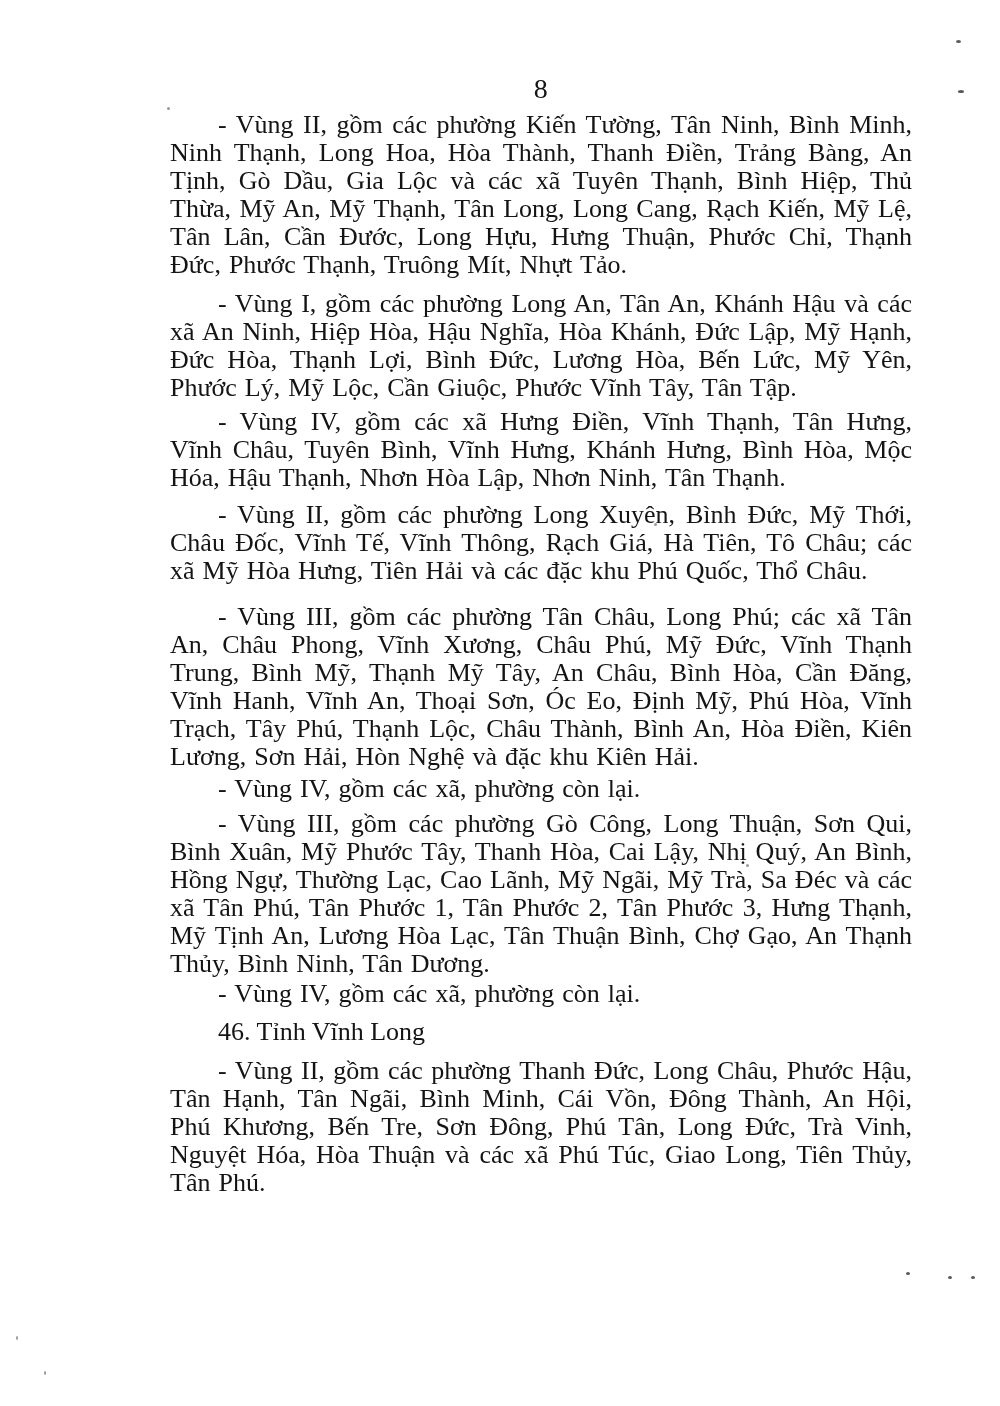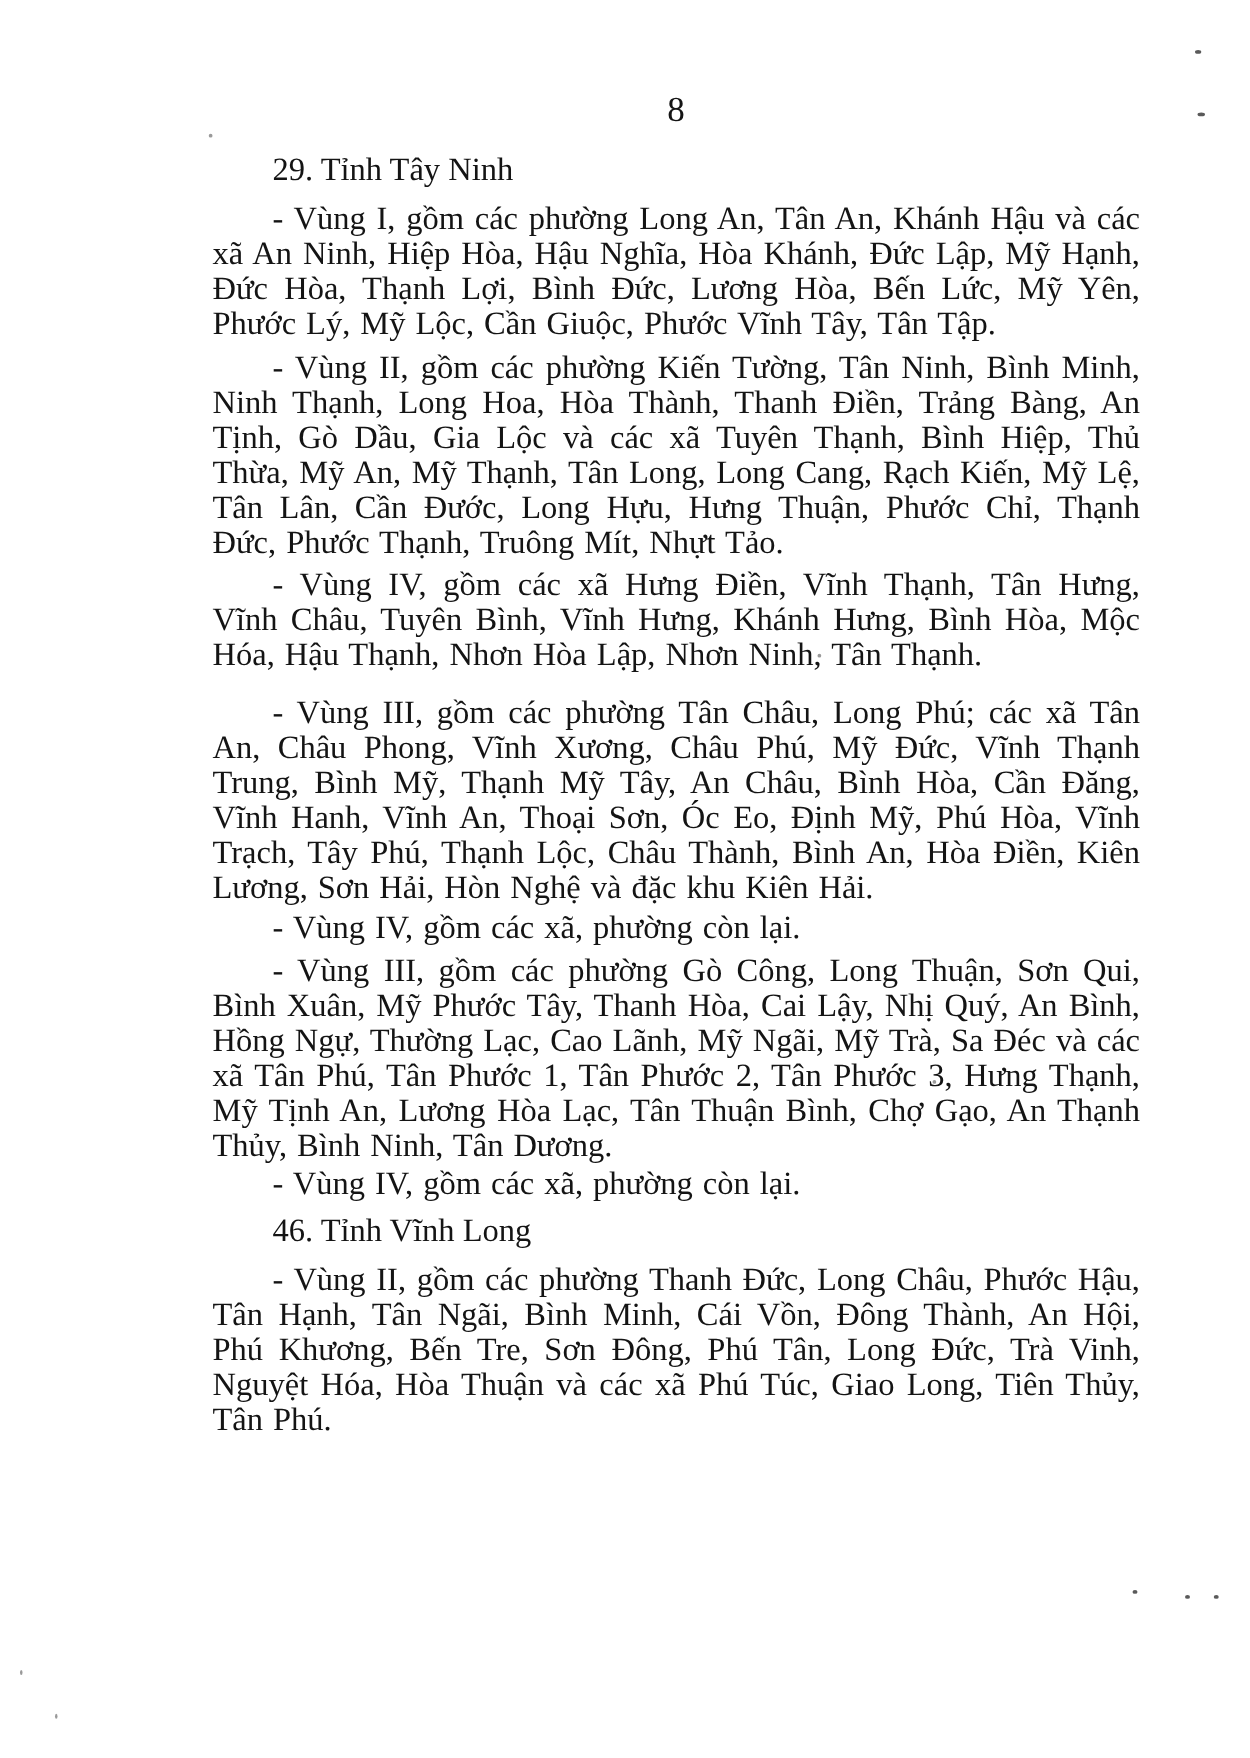--- a/index.html
+++ b/index.html
@@ -51,25 +51,25 @@
 </style>
 </head>
 <body>
 
 <div class="page">
 
   <div class="content">
 
     <div class="pagenum">8</div>
 
-    <p class="heading" style="margin-top:18px">29. Tỉnh Tây Ninh</p>
+    <p class="para" style="margin-top:7px">- Vùng II, gồm các phường Kiến Tường, Tân Ninh, Bình Minh, Ninh Thạnh, Long Hoa, Hòa Thành, Thanh Điền, Trảng Bàng, An Tịnh, Gò Dầu, Gia Lộc và các xã Tuyên Thạnh, Bình Hiệp, Thủ Thừa, Mỹ An, Mỹ Thạnh, Tân Long, Long Cang, Rạch Kiến, Mỹ Lệ, Tân Lân, Cần Đước, Long Hựu, Hưng Thuận, Phước Chỉ, Thạnh Đức, Phước Thạnh, Truông Mít, Nhựt Tảo.</p>
     <p class="para" style="margin-top:11px">- Vùng I, gồm các phường Long An, Tân An, Khánh Hậu và các xã An Ninh, Hiệp Hòa, Hậu Nghĩa, Hòa Khánh, Đức Lập, Mỹ Hạnh, Đức Hòa, Thạnh Lợi, Bình Đức, Lương Hòa, Bến Lức, Mỹ Yên, Phước Lý, Mỹ Lộc, Cần Giuộc, Phước Vĩnh Tây, Tân Tập.</p>
-    <p class="para" style="margin-top:7px">- Vùng II, gồm các phường Kiến Tường, Tân Ninh, Bình Minh, Ninh Thạnh, Long Hoa, Hòa Thành, Thanh Điền, Trảng Bàng, An Tịnh, Gò Dầu, Gia Lộc và các xã Tuyên Thạnh, Bình Hiệp, Thủ Thừa, Mỹ An, Mỹ Thạnh, Tân Long, Long Cang, Rạch Kiến, Mỹ Lệ, Tân Lân, Cần Đước, Long Hựu, Hưng Thuận, Phước Chỉ, Thạnh Đức, Phước Thạnh, Truông Mít, Nhựt Tảo.</p>
     <p class="para" style="margin-top:6px">- Vùng IV, gồm các xã Hưng Điền, Vĩnh Thạnh, Tân Hưng, Vĩnh Châu, Tuyên Bình, Vĩnh Hưng, Khánh Hưng, Bình Hòa, Mộc Hóa, Hậu Thạnh, Nhơn Hòa Lập, Nhơn Ninh, Tân Thạnh.</p>
 
+    <p class="para" style="margin-top:9px">- Vùng II, gồm các phường Long Xuyên, Bình Đức, Mỹ Thới, Châu Đốc, Vĩnh Tế, Vĩnh Thông, Rạch Giá, Hà Tiên, Tô Châu; các xã Mỹ Hòa Hưng, Tiên Hải và các đặc khu Phú Quốc, Thổ Châu.</p>
     <p class="para" style="margin-top:18px">- Vùng III, gồm các phường Tân Châu, Long Phú; các xã Tân An, Châu Phong, Vĩnh Xương, Châu Phú, Mỹ Đức, Vĩnh Thạnh Trung, Bình Mỹ, Thạnh Mỹ Tây, An Châu, Bình Hòa, Cần Đăng, Vĩnh Hanh, Vĩnh An, Thoại Sơn, Óc Eo, Định Mỹ, Phú Hòa, Vĩnh Trạch, Tây Phú, Thạnh Lộc, Châu Thành, Bình An, Hòa Điền, Kiên Lương, Sơn Hải, Hòn Nghệ và đặc khu Kiên Hải.</p>
     <p class="para" style="margin-top:4px">- Vùng IV, gồm các xã, phường còn lại.</p>
 
     <p class="para" style="margin-top:7px">- Vùng III, gồm các phường Gò Công, Long Thuận, Sơn Qui, Bình Xuân, Mỹ Phước Tây, Thanh Hòa, Cai Lậy, Nhị Quý, An Bình, Hồng Ngự, Thường Lạc, Cao Lãnh, Mỹ Ngãi, Mỹ Trà, Sa Đéc và các xã Tân Phú, Tân Phước 1, Tân Phước 2, Tân Phước 3, Hưng Thạnh, Mỹ Tịnh An, Lương Hòa Lạc, Tân Thuận Bình, Chợ Gạo, An Thạnh Thủy, Bình Ninh, Tân Dương.</p>
     <p class="para" style="margin-top:2px">- Vùng IV, gồm các xã, phường còn lại.</p>
 
     <p class="heading" style="margin-top:10px">46. Tỉnh Vĩnh Long</p>
     <p class="para" style="margin-top:11px">- Vùng II, gồm các phường Thanh Đức, Long Châu, Phước Hậu, Tân Hạnh, Tân Ngãi, Bình Minh, Cái Vồn, Đông Thành, An Hội, Phú Khương, Bến Tre, Sơn Đông, Phú Tân, Long Đức, Trà Vinh, Nguyệt Hóa, Hòa Thuận và các xã Phú Túc, Giao Long, Tiên Thủy, Tân Phú.</p>
 
   </div>

